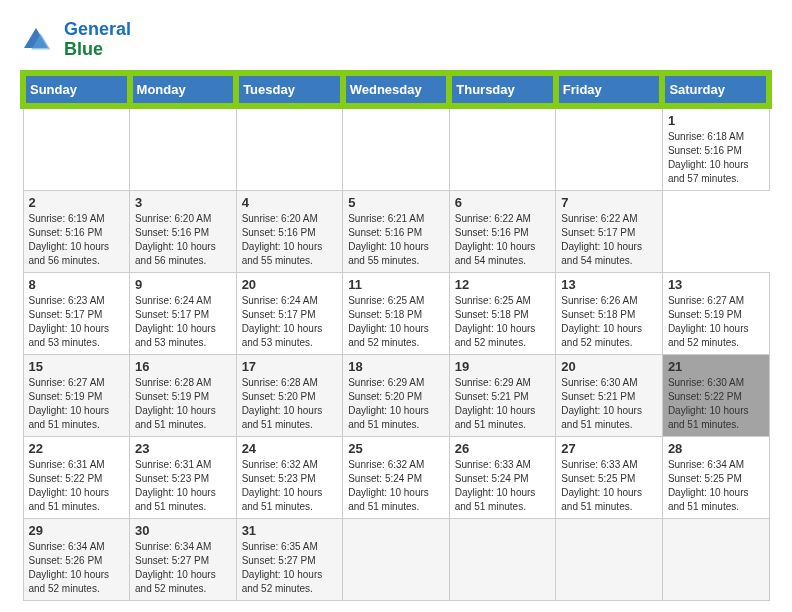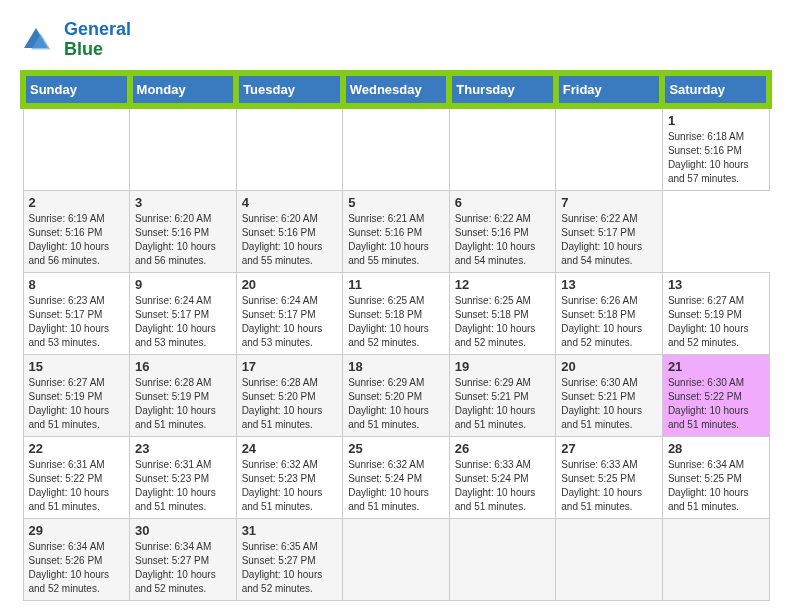--- a/index.html
+++ b/index.html
@@ -204,21 +204,21 @@
           <div class="day-info">Sunrise: 6:29 AM<br>Sunset: 5:20 PM<br>Daylight: 10 hours and 51 minutes.</div>
         </td>
         <td style="background: rgb(245, 245, 245); margin-left: 16px;">
           <div class="day-num">19</div>
           <div class="day-info">Sunrise: 6:29 AM<br>Sunset: 5:21 PM<br>Daylight: 10 hours and 51 minutes.</div>
         </td>
         <td style="background: rgb(245, 245, 245);">
           <div class="day-num">20</div>
           <div class="day-info">Sunrise: 6:30 AM<br>Sunset: 5:21 PM<br>Daylight: 10 hours and 51 minutes.</div>
         </td>
-        <td style="background: #f0abfc;">
+        <td style="background: #a3a3a3;">
           <div class="day-num">21</div>
           <div class="day-info">Sunrise: 6:30 AM<br>Sunset: 5:22 PM<br>Daylight: 10 hours and 51 minutes.</div>
         </td>
       </tr>
       <tr>
         <td>
           <div class="day-num">22</div>
           <div class="day-info">Sunrise: 6:31 AM<br>Sunset: 5:22 PM<br>Daylight: 10 hours and 51 minutes.</div>
         </td>
         <td>

